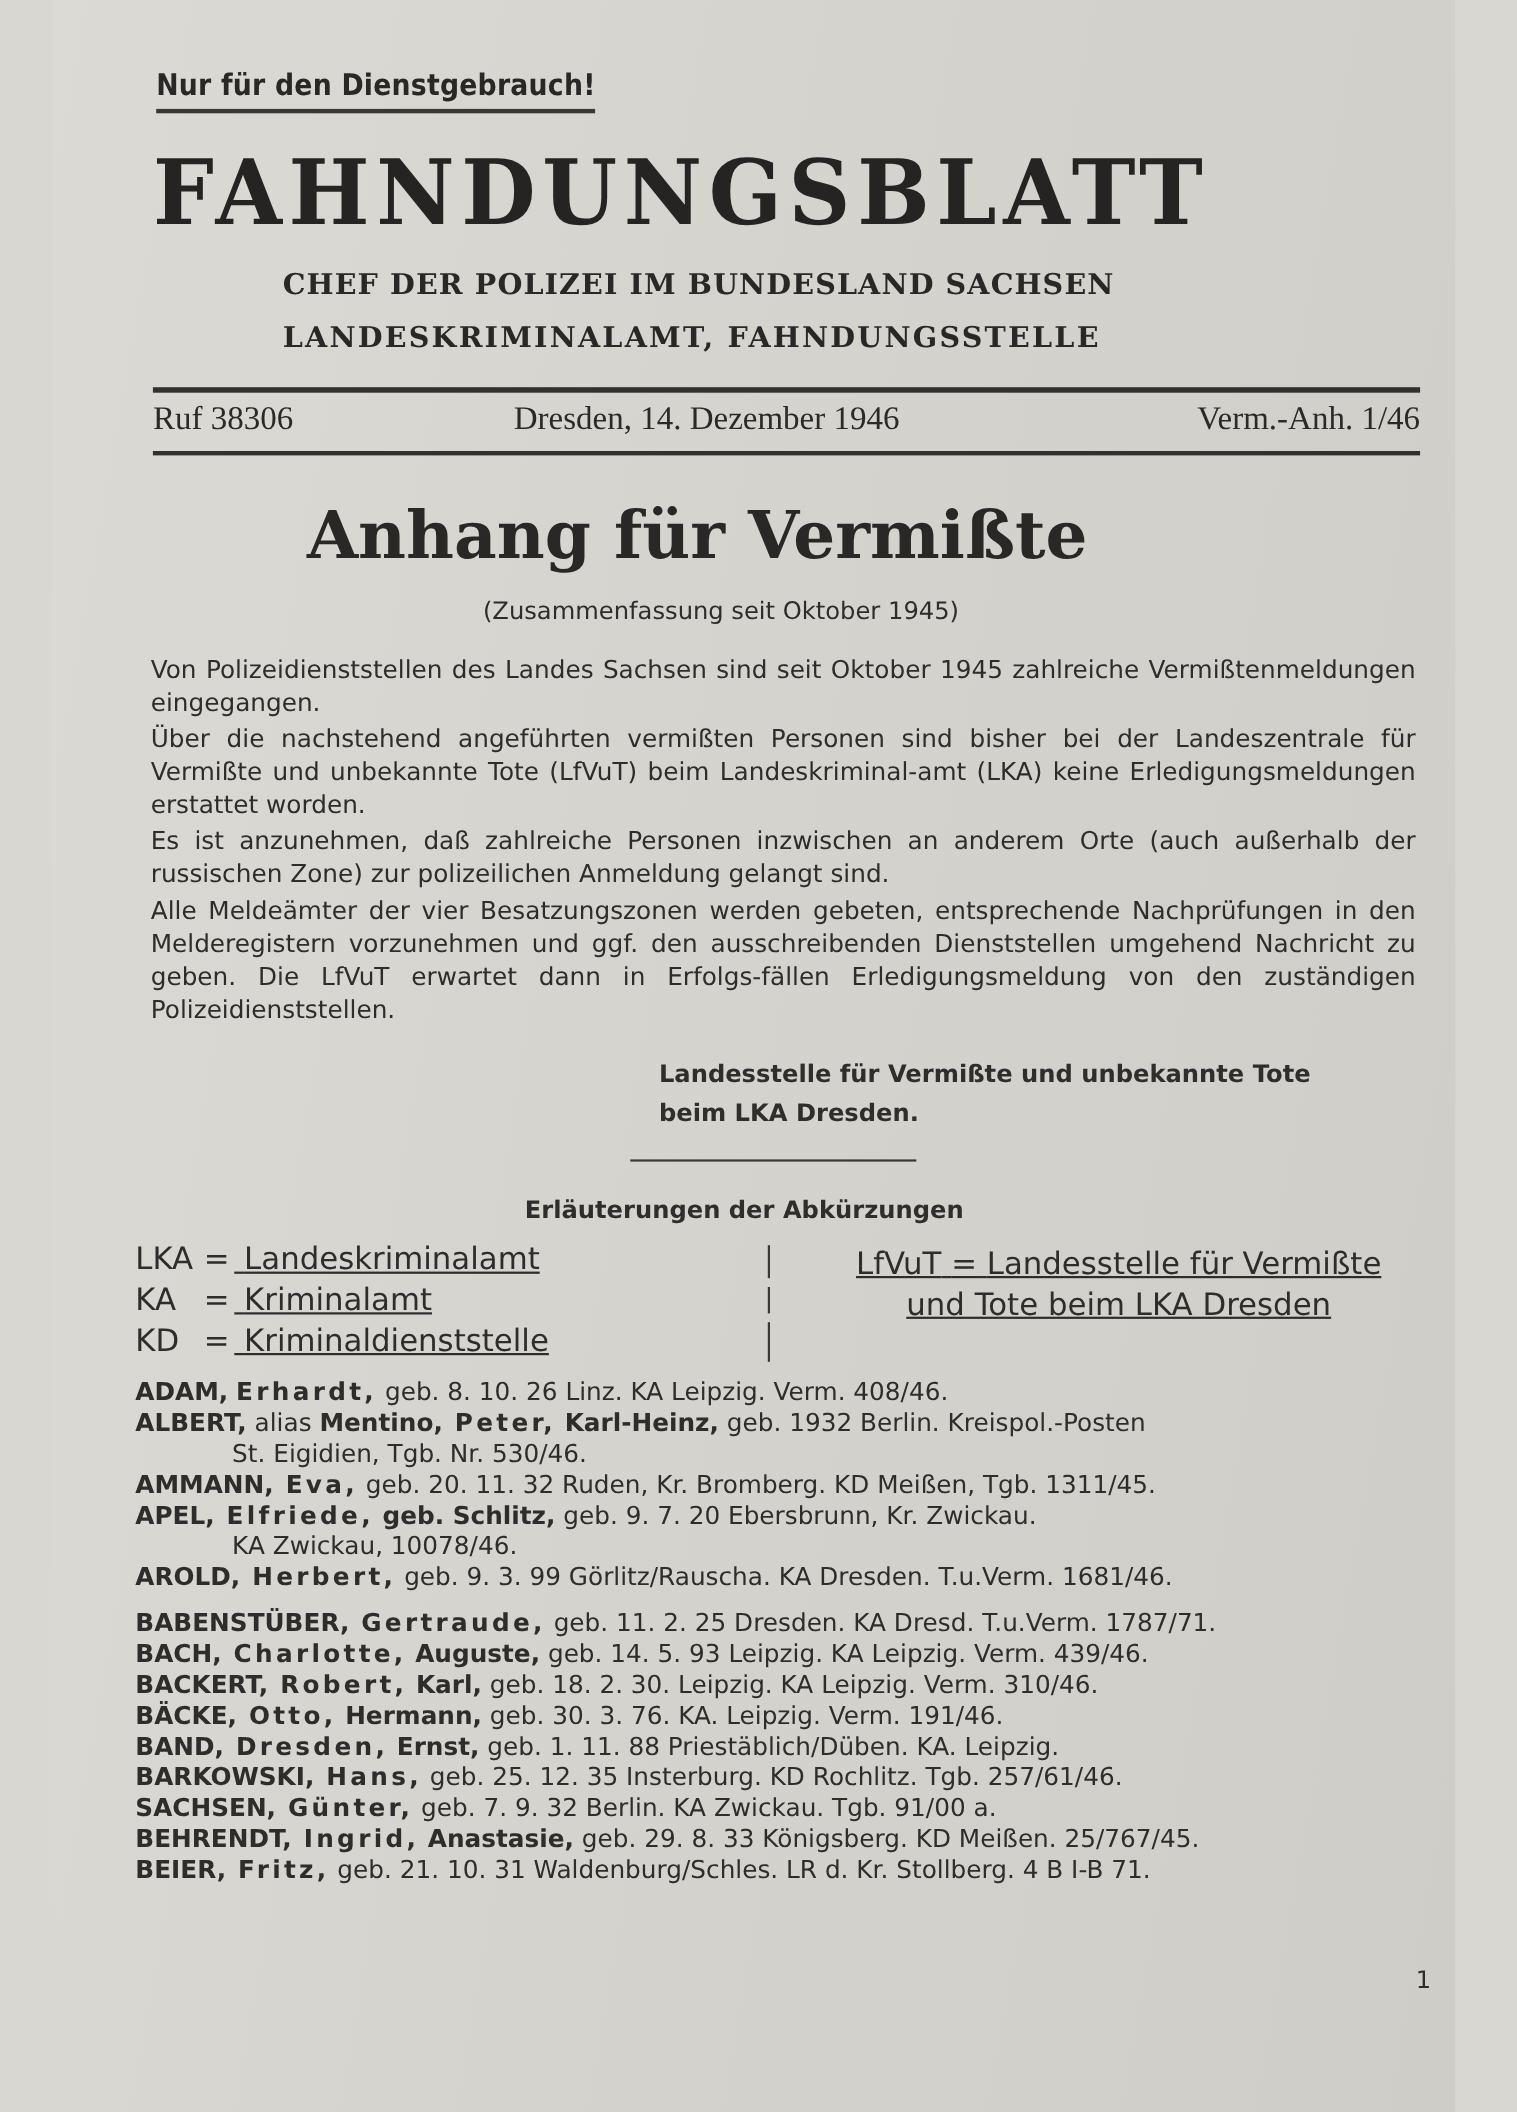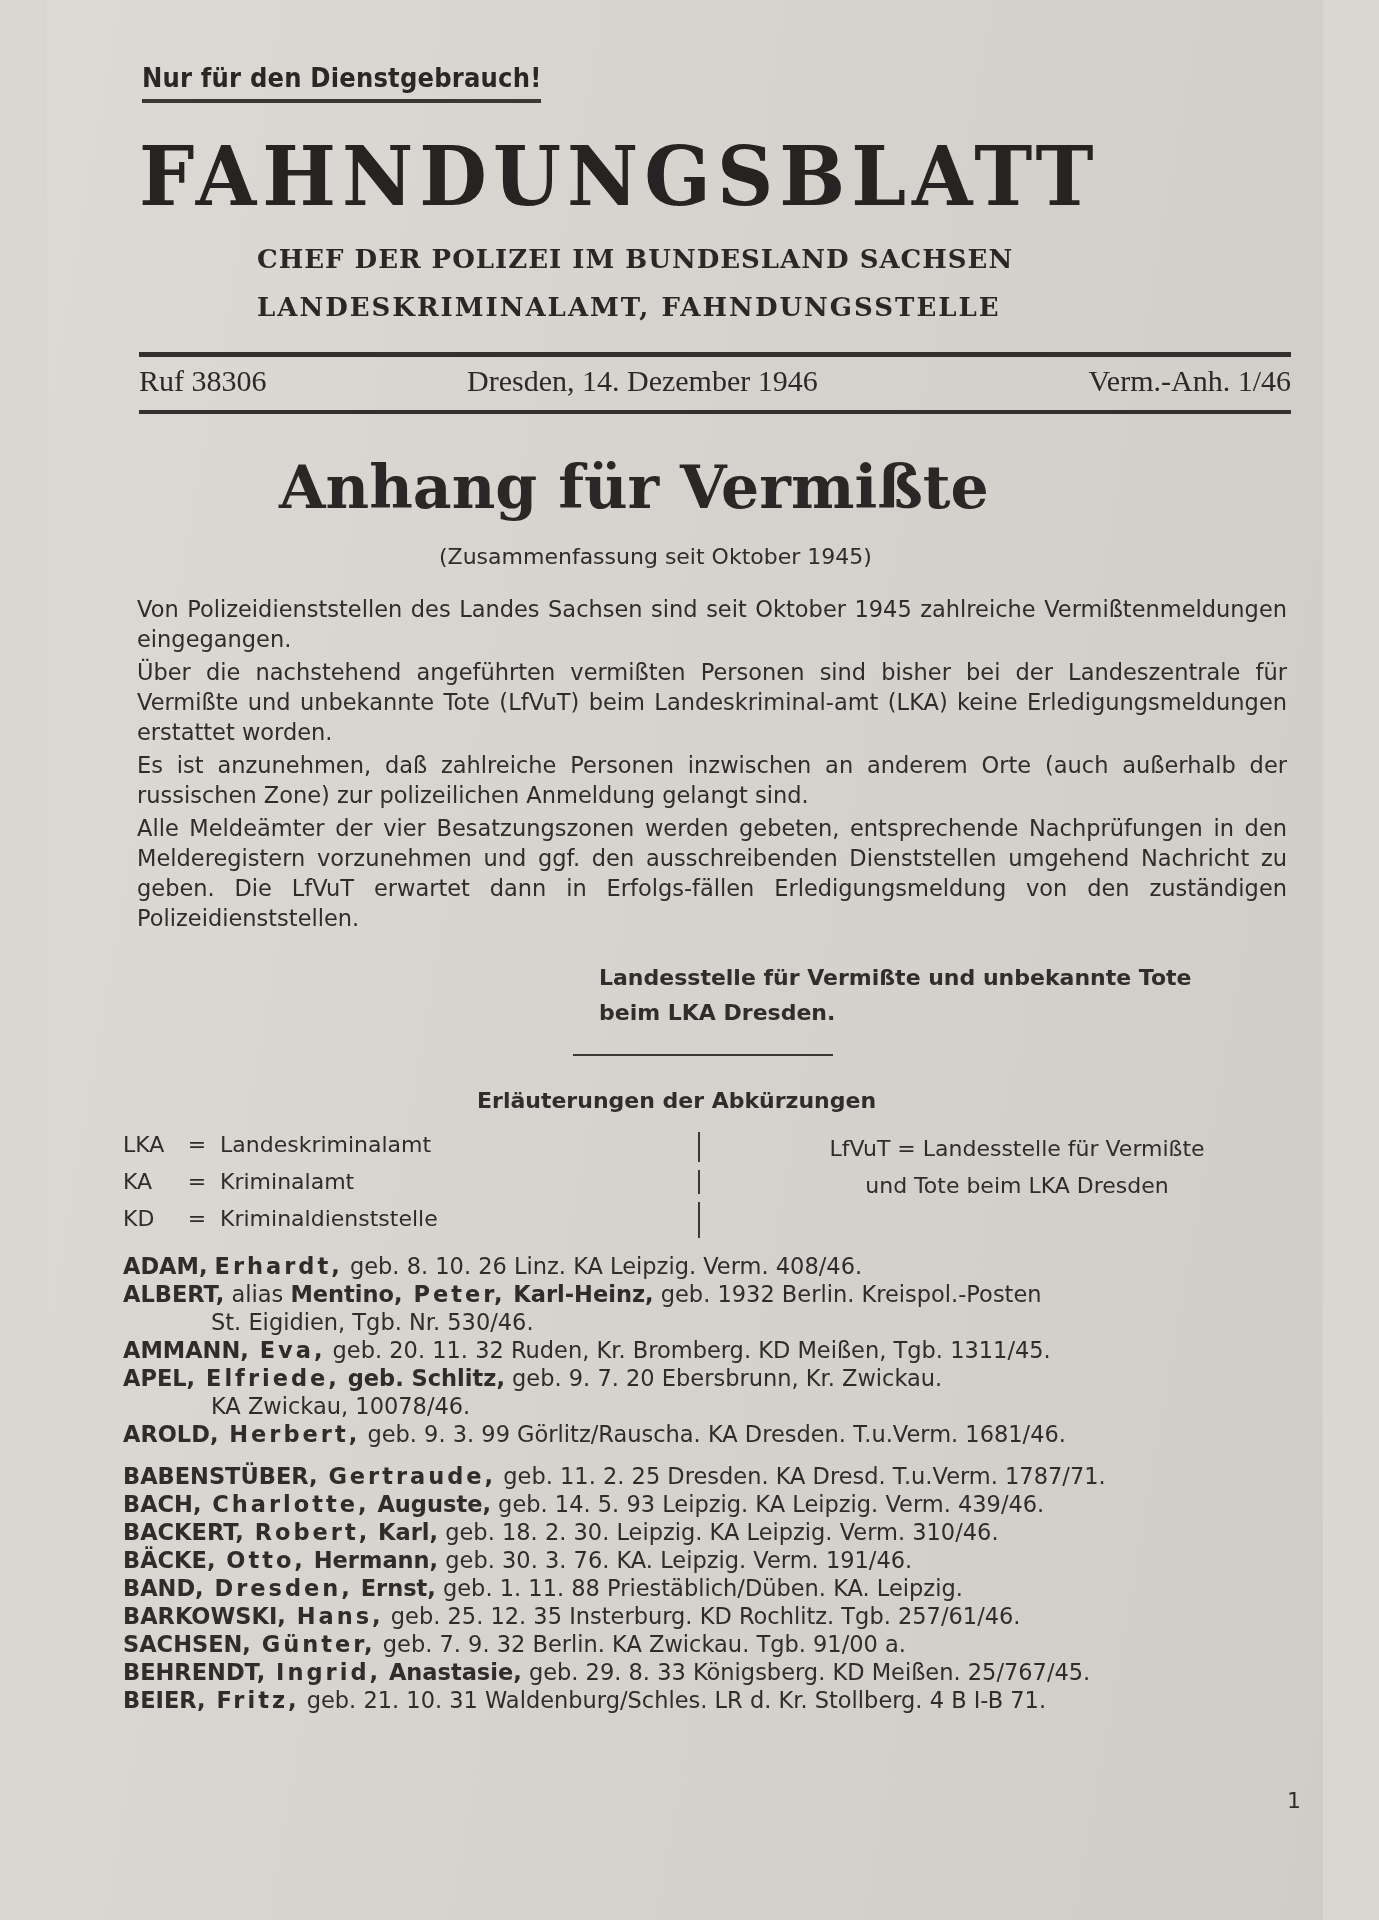--- a/index.html
+++ b/index.html
@@ -41,21 +41,21 @@
   .title {
     position:absolute; left:232px; top:452px;
     font-family:"DejaVu Serif", serif; font-weight:bold; font-size:60px; color:#2a2826;
   }
   .subtitle { position:absolute; left:392px; top:544px; font-size:22px; color:#2e2d2b; }
   .body { position:absolute; left:90px; top:594px; width:1150px; font-size:22.5px; line-height:30px; color:#2e2d2b; }
   .body p { margin:0 0 3px 0; text-align:justify; text-align-last:left; }
   .sign { position:absolute; left:552px; top:960px; font-weight:bold; font-size:22px; line-height:35px; color:#302e2c; text-align:left; width:700px; }
   .srule { position:absolute; left:526px; top:1054px; width:260px; height:2px; background:#3a3835; }
   .abk-title { position:absolute; left:430px; top:1088px; font-weight:bold; font-size:22px; color:#302e2c;text-align:center; }
-  .abk { position:absolute; font-size:22px; color:#2e2d2b; line-height:37px; }
+  .abk { position:absolute; font-size:28px; color:#2e2d2b; line-height:37px;text-decoration:underline; }
   .abk-left { left:76px; top:1126px; }
   .abk-right { left:690px; top:1130px; text-align:center; width:560px; }
   .vbar { position:absolute; left:651px; width:2px; background:#3a3835; }
   .abk-row span.k { display:inline-block; width:58px; }
   .abk-row span.eq { display:inline-block; width:32px; text-align:center; }
   .entries { position:absolute; left:76px; top:1252px; width:1180px; font-size:22.5px; line-height:28px; color:#2e2d2b; }
   .entry { margin:0; white-space:nowrap; }
   .entry .sur { font-weight:bold; }
   .entry .given { font-weight:bold; letter-spacing:3px; }
   .entry .given2 { font-weight:bold; }

